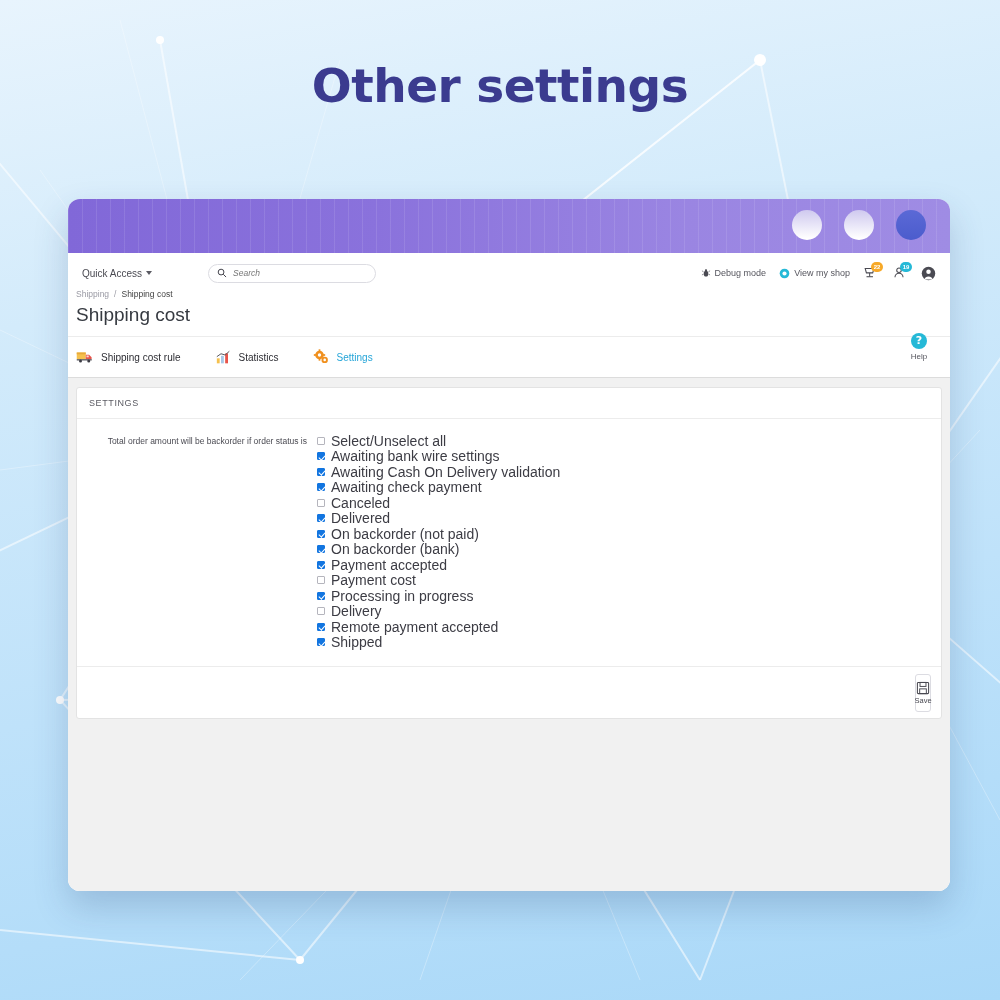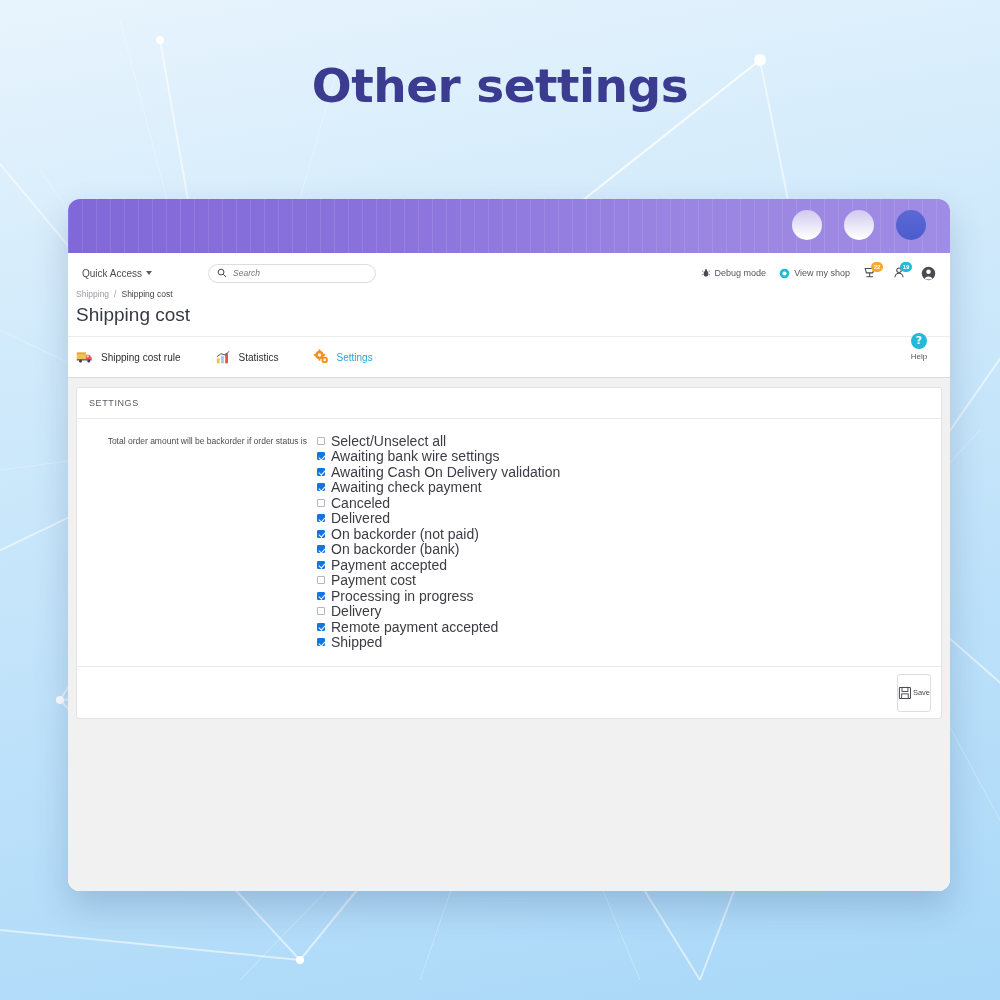--- a/index.html
+++ b/index.html
@@ -145,22 +145,22 @@
     width: 2.5px; height: 5px; border: solid #fff;
     border-width: 0 1.2px 1.2px 0; transform: rotate(42deg);
   }
   .cb-label { font-size: 14px; color: #3c3c44; white-space: nowrap; }
 
   .panel-footer {
     border-top: 1px solid #ececec; height: 52px;
     display: flex; align-items: center; justify-content: flex-end; padding-right: 10px;
   }
   .save-btn {
-    width: 34px; height: 38px; border: 1px solid #dcdce2; border-radius: 3px;
-    background: #fff; display: flex; align-items: center;
+    width: 16px; height: 38px; border: 1px solid #dcdce2; border-radius: 3px;
+    background: #fff; display: flex; flex-direction: column; align-items: center;
     justify-content: center; gap: 1px; cursor: pointer;
   }
   .save-label { font-size: 7.5px; color: #4a4a52; }
 </style>
 </head>
 <body>
 
 <svg id="bg-network" viewBox="0 0 1000 1000" preserveAspectRatio="none">
   <g stroke="#ffffff" stroke-opacity="0.55" stroke-width="2" fill="none">
     <path d="M-20 140 L230 440 L520 250 L760 60"></path>

